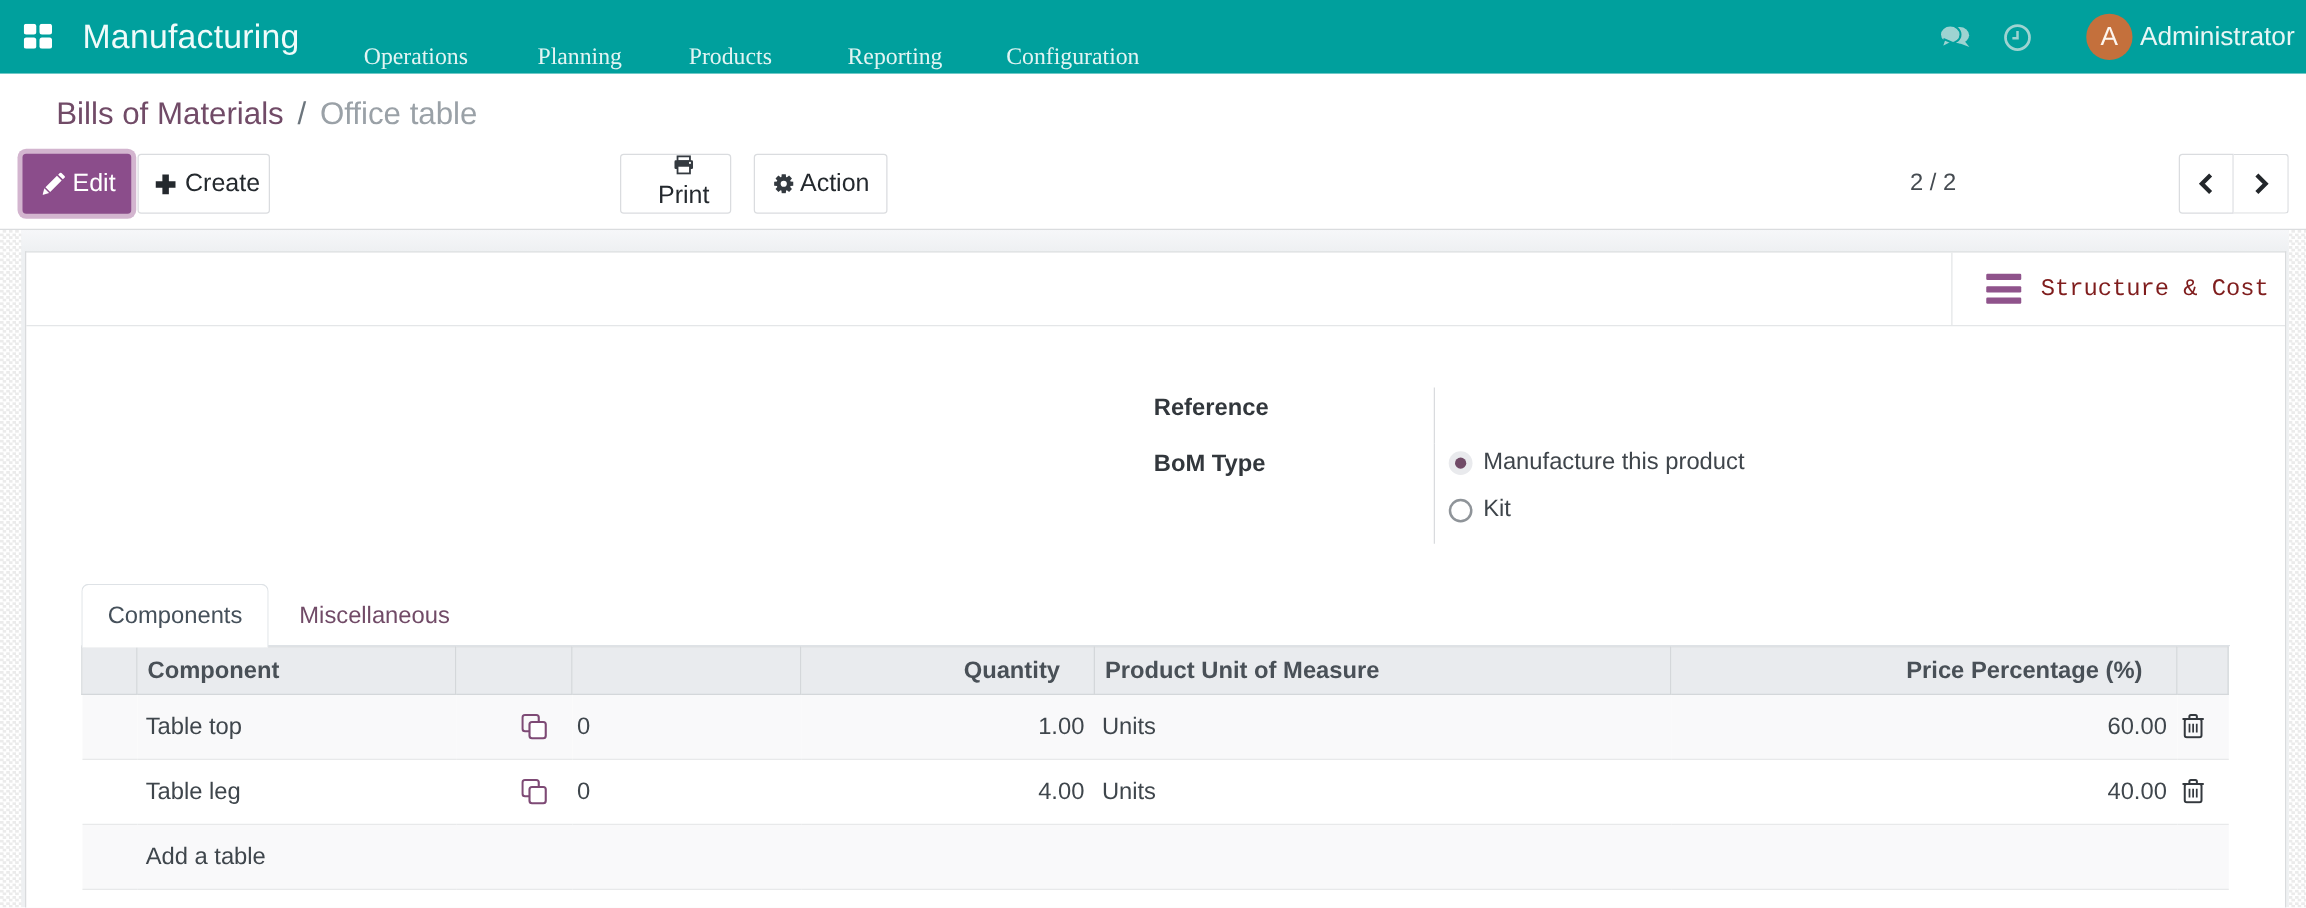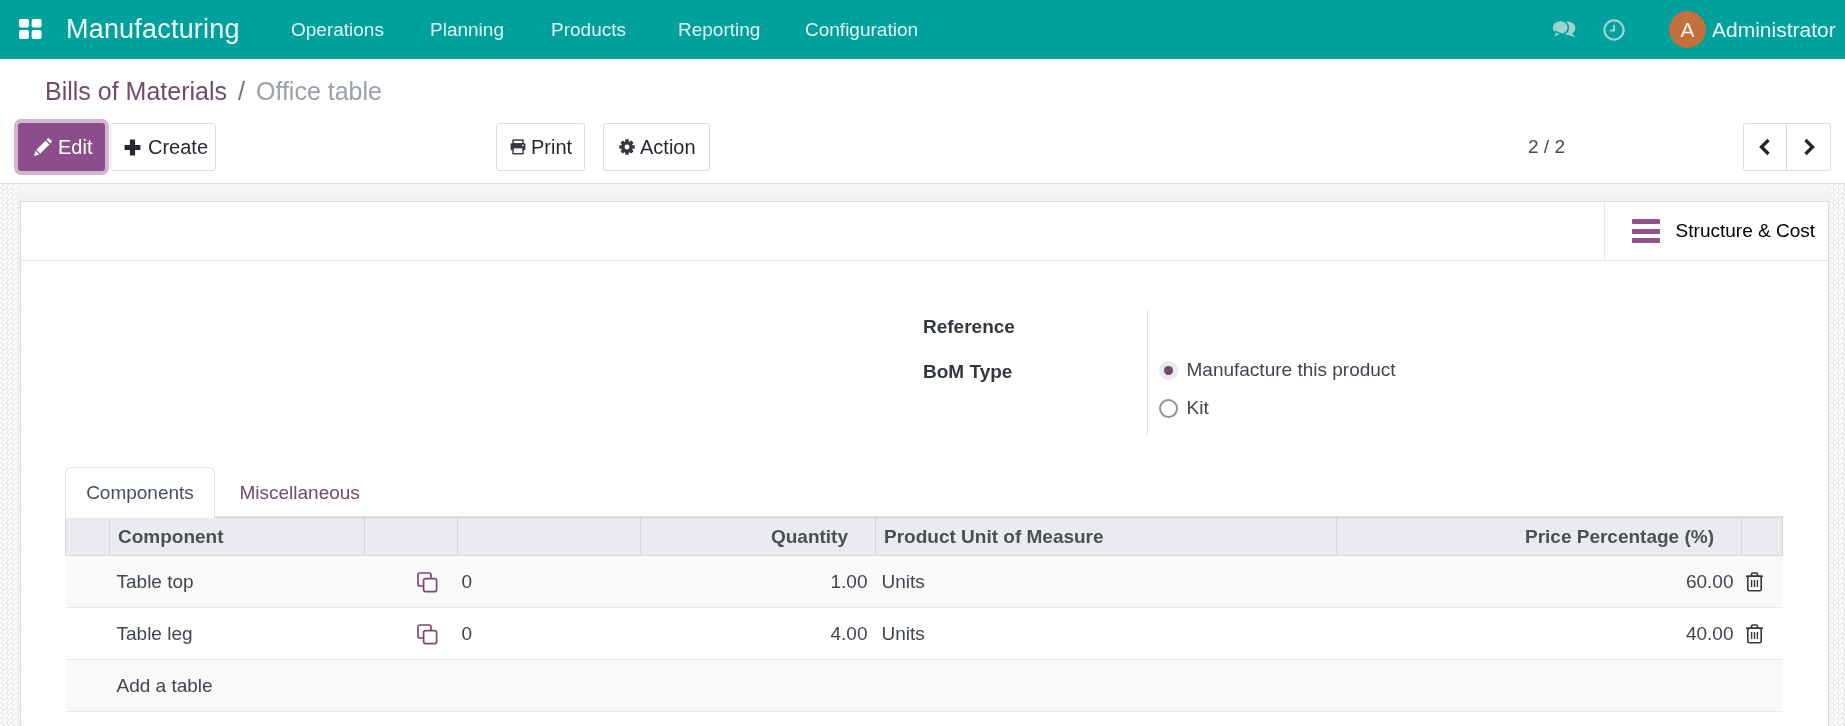--- a/index.html
+++ b/index.html
@@ -3,56 +3,56 @@
 <meta charset="utf-8">
 <style>
   * { margin:0; padding:0; box-sizing:border-box; }
   html,body { width:1845px; height:726px; overflow:hidden; }
   body { font-family:"Liberation Sans", sans-serif; background:#ffffff; position:relative; }
 
   
   .navbar { position:absolute; left:0; top:0; width:1845px; height:59px; background:#00A09D; }
   .apps-icon { position:absolute; left:19px; top:19px; width:23px; height:20px; cursor:pointer; }
   .brand { position:absolute; left:66px; top:0; height:59px; line-height:59px; font-size:27px; font-weight:500; color:#f0fbfa; letter-spacing:0.2px; }
-  .nav-item { position:absolute; top:0; height:59px; line-height:60px; font-size:19px; color:#e2f4f3; cursor:pointer; }
+  .nav-item { position:absolute; top:16px; height:59px; line-height:60px; font-size:19px; color:#e2f4f3; cursor:pointer;font-family:Liberation Serif, serif; }
   .nav-right-icon { position:absolute; top:0; height:59px; display:flex; align-items:center; }
   .avatar { position:absolute; left:1669px; top:11px; width:37px; height:37px; border-radius:50%; background:#C4703C; color:#fdf6ef; font-size:21px; text-align:center; line-height:37px; }
   .username { position:absolute; left:1712px; top:0; height:59px; line-height:60px; font-size:21px; color:#e8f6f5; }
 
   
   .control-panel { position:absolute; left:0; top:59px; width:1845px; height:125px; background:#fff; border-bottom:1px solid #dadcde; }
   .breadcrumb { position:absolute; left:21px; top:19px; font-size:25px; line-height:26px; white-space:nowrap; }
   .breadcrumb .bc-parent { color:#714B67; cursor:pointer;margin-left:24px; }
   .breadcrumb .bc-sep { color:#6c757d; margin:0 11px; }
   .breadcrumb .bc-current { color:#9aa1a7; }
   .btn { position:absolute; top:64px; height:48px; display:inline-flex; align-items:center; border-radius:3px; font-size:20px; cursor:pointer; white-space:nowrap; }
   .btn svg { flex:0 0 auto; }
   .btn-primary { background:#8B4D8B; color:#fff; box-shadow:0 0 0 4px #d3b5cf; }
   .btn-default { background:#fff; border:1px solid #dadcdf; color:#24292e; }
   .btn-edit { left:18px; width:87px; padding-left:16px; gap:6px; }
   .btn-create { left:110px; width:106px; padding-left:11px; gap:5px; }
-  .btn-print { left:496px; width:89px; padding-left:13px; gap:5px; }
+  .btn-print { left:496px; width:89px; padding-left:13px; gap:5px;flex-direction:column; }
   .btn-action { left:603px; width:107px; padding-left:15px; gap:5px; }
   .pager-count { position:absolute; left:1528px; top:64px; height:48px; line-height:48px; font-size:19px; color:#454b51; }
   .pager-btns { position:absolute; left:1743px; top:64px; height:48px; display:flex; }
   .pager-btn { width:44px; height:48px; background:#fff; border:1px solid #dadcdf; display:flex; align-items:center; justify-content:center; cursor:pointer; }
   .pager-btn.prev { border-radius:3px 0 0 3px; }
   .pager-btn.next { border-radius:0 3px 3px 0; border-left:none; }
 
   
   .content { position:absolute; left:0; top:184px; width:1845px; height:542px; background:linear-gradient(180deg,#f6f7f9 0px,#eef0f2 17px,#eef0f2 100%); }
   .checker { position:absolute; top:0; height:542px; background-image:conic-gradient(#ebebeb 25%,#ffffff 25% 50%,#ebebeb 50% 75%,#ffffff 75%); background-size:5px 5px; }
   .checker.left { left:0; width:17px; }
   .checker.right { left:1831px; width:14px; }
   .sheet { position:absolute; left:20px; top:17px; width:1809px; height:526px; background:#fff; border:1px solid #d9dbdd; border-bottom:none; }
 
   
   .button-box { position:absolute; left:0; top:0; width:1807px; height:59px; border-bottom:1px solid #e4e6e8; }
   .sc-btn { position:absolute; right:0; top:0; height:58px; border-left:1px solid #e4e6e8; display:flex; align-items:center; padding:0 13px 0 27px; gap:16px; cursor:pointer; }
-  .sc-label { font-size:19px; color:#000000; }
+  .sc-label { font-size:19px; color:#7f1d1d;font-family:Liberation Mono, monospace; }
   .hamburger { width:28px; height:24px; display:flex; flex-direction:column; justify-content:space-between; }
   .hamburger span { display:block; height:5px; background:#8F538B; border-radius:1px; }
 
   
   .fgroup { position:absolute; top:108px; }
   .fgroup-table { border-collapse:collapse; }
   .fgroup td { vertical-align:top; }
   .fgroup .td-label { border-right:1px solid #d9dbde; }
   .fg-left { left:44px; }
   .fg-left .td-label { width:221px; }

